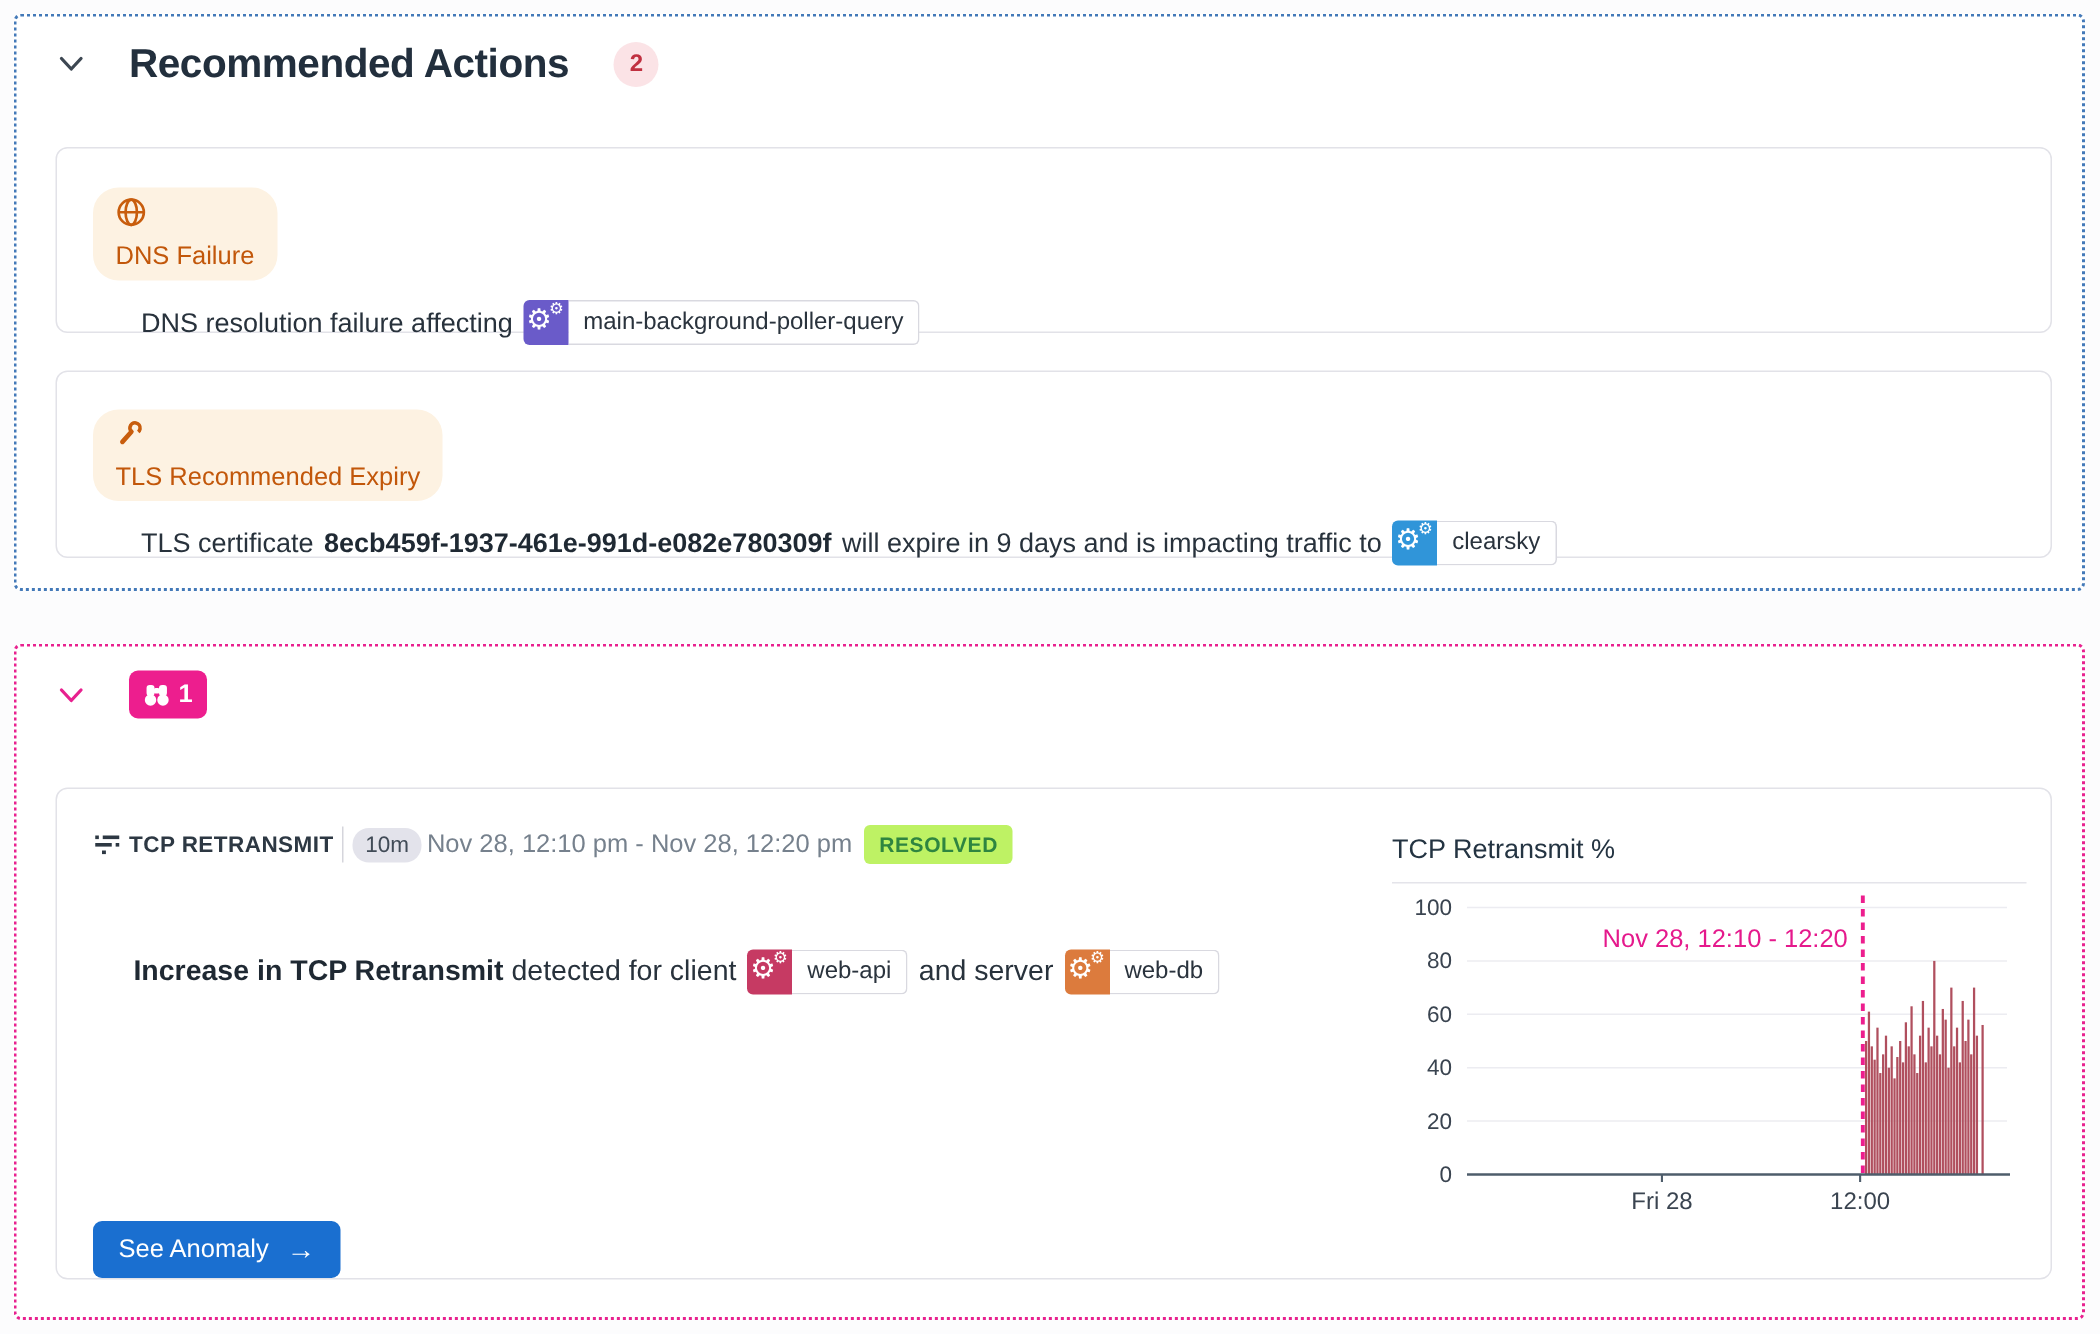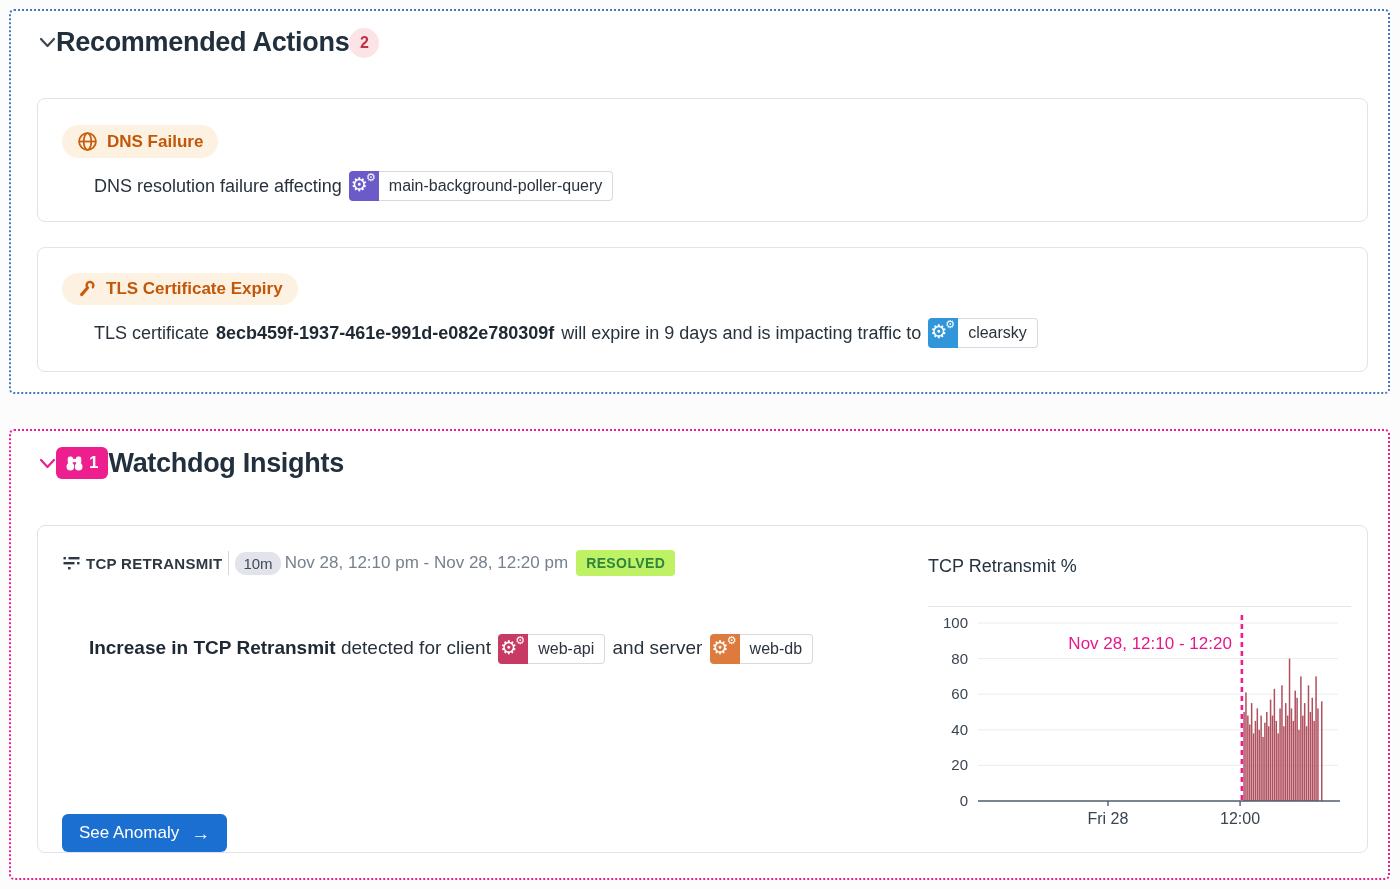--- a/index.html
+++ b/index.html
@@ -1,27 +1,27 @@
 <!DOCTYPE html>
 <html><head>
 <meta charset="utf-8">
 <style>
   * { margin:0; padding:0; box-sizing:border-box; }
   html,body { width:1400px; height:889px; background:#fcfcfd; font-family:"Liberation Sans", sans-serif; color:#28323d; position:relative; }
   .sec { position:absolute; left:9px; width:1381px; background:#ffffff; border-radius:5px; }
   .sec-blue { top:9px; height:385px; border:2px dotted #4379b8; }
   .sec-pink { top:429px; height:451px; border:2px dotted #e8218f; }
-  .sec-header { position:absolute; left:28px; top:16px; display:flex; align-items:center; gap:0; cursor:pointer; }
+  .sec-header { position:absolute; left:28px; top:16px; display:flex; align-items:center; gap:30px; cursor:pointer; }
   .sec-title { font-size:27px; font-weight:700; color:#222f3d; letter-spacing:-0.3px; }
   .count-badge { width:30px; height:30px; border-radius:50%; background:#fbe3e6; color:#c03040; font-size:16px; font-weight:700; display:flex; align-items:center; justify-content:center; }
   .wd-badge { height:32px; border-radius:6px; padding:0 10px; display:flex; align-items:center; gap:6px; color:#fff; font-weight:700; font-size:17px; }
   .card { position:absolute; left:26px; width:1331px; border:1px solid #e2e2e8; border-radius:8px; background:#fff; }
   .card-dns { top:87px; height:124px; padding:26px 24px; }
   .card-tls { top:236px; height:125px; padding:25px 24px; }
-  .pill { display:inline-flex; align-items:center; gap:9px; background:#fdf2e2; border-radius:17px; padding:6px 15px; color:#c2570a; font-weight:700; font-size:17px; }
+  .pill { display:inline-flex; gap:9px; background:#fdf2e2; border-radius:17px; padding:6px 15px; color:#c2570a; font-weight:400; font-size:17px;flex-direction:column; }
   .card-text { margin-top:13px; font-size:18px; color:#28323c; display:flex; align-items:center; gap:7px; flex-wrap:wrap;margin-left:32px; }
   .card-text b { color:#1f2933; }
   .svc { display:inline-flex; align-items:stretch; vertical-align:middle; cursor:pointer; }
   .sicon { width:30px; height:30px; border-radius:4px 0 0 4px; position:relative; color:#fff; flex:none; }
   .gear-big { position:absolute; left:2px; top:4px; font-size:19px; line-height:19px; }
   .gear-small { position:absolute; right:3px; top:1px; font-size:11px; line-height:11px; }
   .slabel { height:30px; display:flex; align-items:center; padding:0 10px; border:1px solid #d9d9e0; border-left:none; border-radius:0 4px 4px 0; background:#fff; font-size:16px; color:#2a333d; white-space:nowrap; }
   .wd-card { top:94px; height:328px; }
   .wd-left { position:absolute; left:24px; top:24px; width:780px; }
   .insight-meta { display:flex; align-items:center; gap:4px; }
@@ -29,21 +29,21 @@
   .vsep { width:1px; height:24px; background:#d5d5dc; margin:0 2px; }
   .dur-badge { background:#e3e3eb; color:#414b57; font-size:15px; padding:3px 8px; border-radius:11px; }
   .dates { font-size:17px; color:#76818d; }
   .resolved-badge { background:#bef264; color:#2e8540; font-size:14px; font-weight:700; letter-spacing:0.4px; padding:5px 10px; border-radius:4px; margin-left:4px; }
   .summary { margin-top:52px; font-size:19px; line-height:40px; color:#28323c;text-align:center; }
   .summary b { color:#1f2933; }
   .summary .svc { vertical-align:middle; margin:0 2px; }
   .see-anomaly { position:absolute; left:0px; top:264px; border:none; border-radius:6px; color:#fff; font-family:"Liberation Sans", sans-serif; font-size:17px; padding:9px 17px; display:flex; align-items:center; gap:10px; cursor:pointer; }
   .see-anomaly .arrow { font-size:19px; line-height:17px; }
   .wd-chart { position:absolute; left:866px; top:30px; width:447px; }
-  .chart-title { margin-left:24px; font-size:18px; color:#243442; padding-bottom:29px; border-bottom:1px solid #e4e4ea; }
+  .chart-title { margin-left:24px; font-size:18px; color:#243442; padding-bottom:11px; border-bottom:1px solid #e4e4ea; }
   .ic { flex:none; display:block; }
 </style>
 </head>
 <body>
 
 <section class="sec sec-blue">
   <div class="sec-header">
     <svg class="ic" width="17" height="17" viewBox="0 0 17 17">
       <polyline points="2,5 8.5,12 15,5" fill="none" stroke="#3d4752" stroke-width="2.2" stroke-linecap="round" stroke-linejoin="round"></polyline>
     </svg>
@@ -73,21 +73,21 @@
       </span>
     </div>
   </div>
 
   <div class="card card-tls">
     <span class="pill">
       <svg class="ic" width="20" height="20" viewBox="0 0 20 20">
         <circle cx="13" cy="6.3" r="3.4" fill="none" stroke="#c85d0d" stroke-width="2.4" stroke-dasharray="16 5.5" stroke-dashoffset="-2" transform="rotate(100 13 6.3)"></circle>
         <line x1="10.6" y1="8.8" x2="4.6" y2="15.6" stroke="#c85d0d" stroke-width="3.1" stroke-linecap="round"></line>
       </svg>
-      <span>TLS Certificate Expiry</span>
+      <span>TLS Recommended Expiry</span>
     </span>
     <div class="card-text">
       <span>TLS certificate</span>
       <b>8ecb459f-1937-461e-991d-e082e780309f</b>
       <span>will expire in 9 days and is impacting traffic to</span>
       <span class="svc">
         <span class="sicon" style="background: rgb(48, 149, 217);">
             <span class="gear-big">⚙</span>
             <span class="gear-small">⚙</span>
           </span>
@@ -107,21 +107,20 @@
         <g fill="#ffffff">
           <rect x="1.6" y="1.5" width="5" height="7" rx="2"></rect>
           <rect x="9.4" y="1.5" width="5" height="7" rx="2"></rect>
           <rect x="6.2" y="3.5" width="3.6" height="3.4" rx="1"></rect>
           <circle cx="4.1" cy="11" r="3.6"></circle>
           <circle cx="11.9" cy="11" r="3.6"></circle>
         </g>
       </svg>
       <span>1</span>
     </span>
-    <h2 class="sec-title">Watchdog Insights</h2>
   </div>
 
   <div class="card wd-card">
     <div class="wd-left">
       <div class="insight-meta">
         <svg class="ic" width="20" height="19" viewBox="0 0 19 19">
           <g fill="#2d3843">
             <rect x="1" y="3" width="2.4" height="2.4"></rect>
               <rect x="6" y="3" width="11" height="2.4"></rect>
             <rect x="1" y="8" width="11" height="2.4"></rect>

